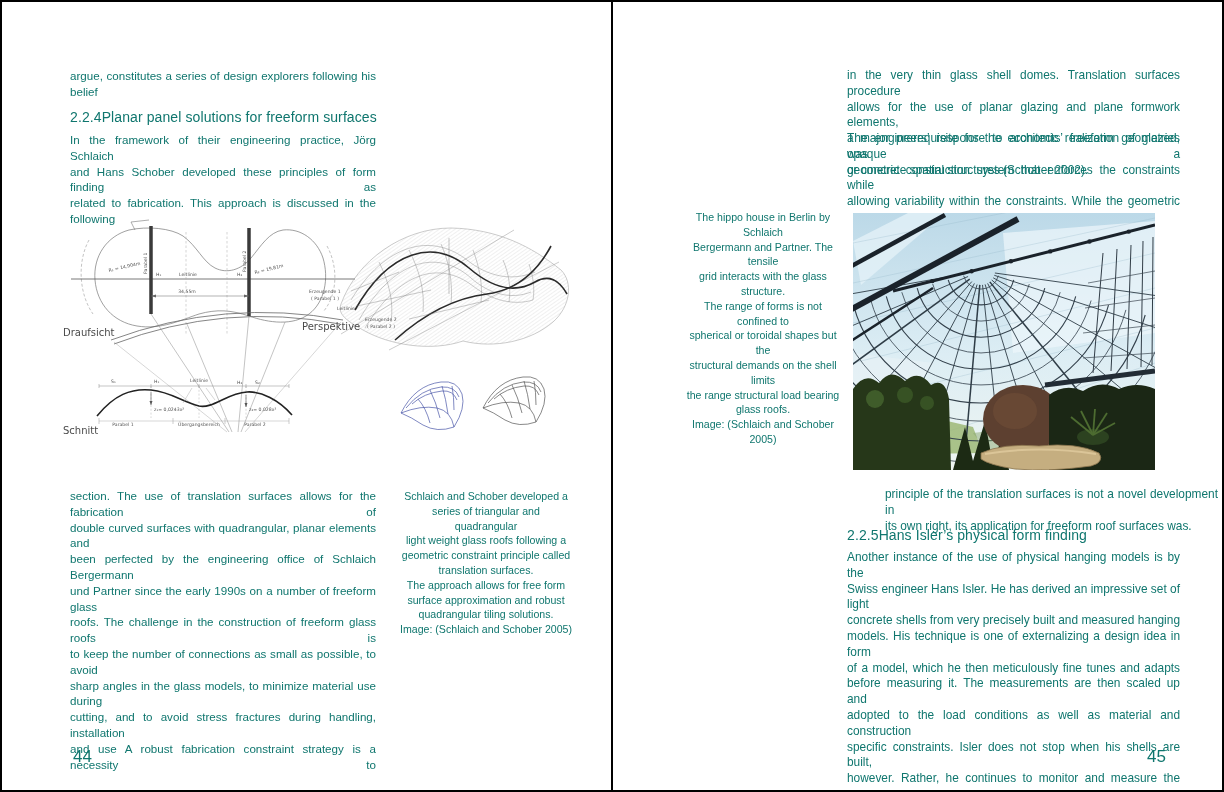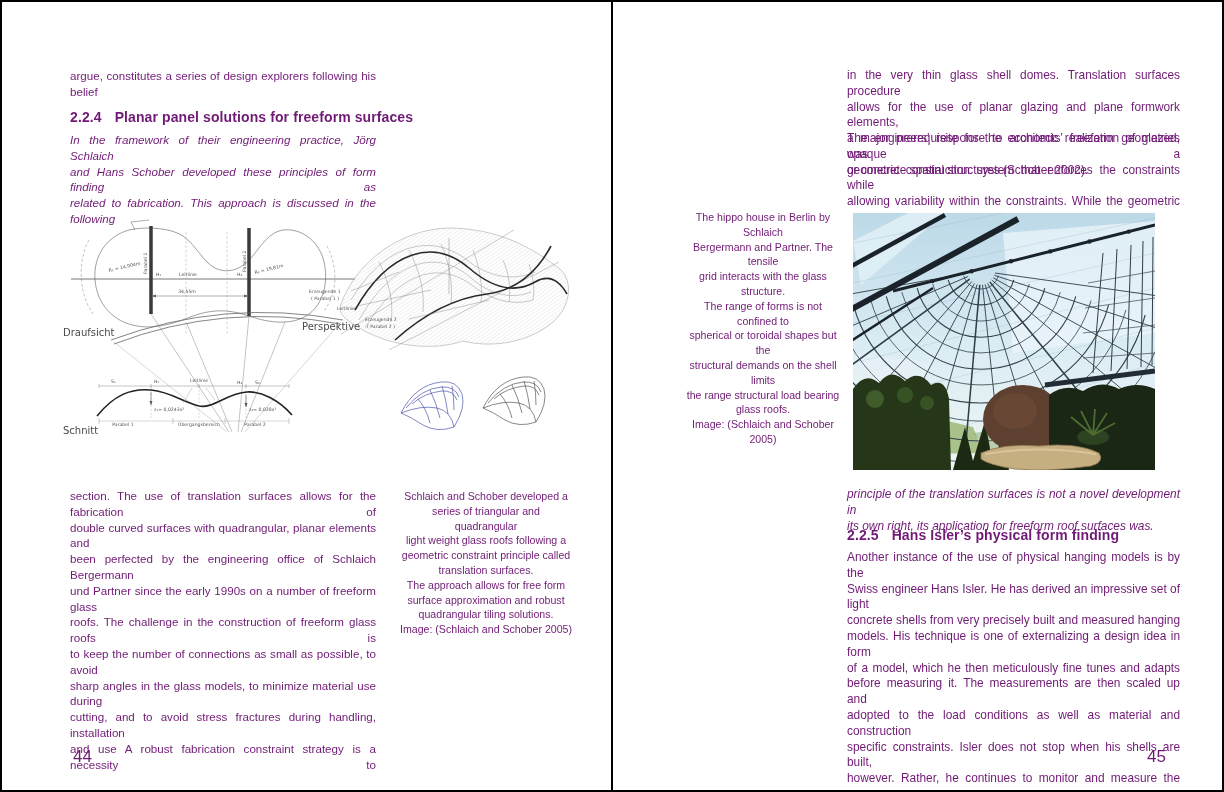--- a/index.html
+++ b/index.html
@@ -1,26 +1,26 @@
 <!DOCTYPE html>
 <html><head>
 <meta charset="utf-8">
 <style>
   html,body { margin:0; padding:0; background:#ffffff; }
   .sheet {
     position:relative; width:1224px; height:792px; background:#fff;
     border:2px solid #000; box-sizing:border-box; overflow:hidden;
-    font-family:"Liberation Sans","DejaVu Sans",sans-serif; color:#701a75;
+    font-family:"Liberation Sans","DejaVu Sans",sans-serif; color:#0f766e;
   }
   .divider { position:absolute; left:609px; top:0; width:2px; height:792px; background:#000; }
   .body-text { position:absolute; font-size:11.6px; line-height:15.8px; }
   .body-text.rp { font-size:11.9px; }
   .ln-just { text-align:justify; text-align-last:justify; }
   .ln-end  { text-align:left; }
-  .heading { position:absolute; font-weight:bold; font-size:14px; letter-spacing:.1px; display:flex; gap:13px; white-space:nowrap; }
+  .heading { position:absolute; font-weight:normal; font-size:14px; letter-spacing:.1px; display:flex; white-space:nowrap; }
   .caption { position:absolute; font-size:10.6px; line-height:14.8px; white-space:pre-line;text-align:center; }
   .pagenum { position:absolute; font-size:17px; }
   .figsvg, .photosvg { position:absolute; }
   svg text { font-family:"DejaVu Sans",sans-serif; fill:#4a4a4a; }
   svg text.tiny { font-size:4.6px; fill:#555; }
   svg text.viewlbl { font-size:10px; fill:#4a4a4a; }
 </style>
 </head>
 <body>
 
@@ -30,21 +30,21 @@
   <div>
     <div class="body-text" style="left:68px; top:66px; width:306px;">
         <div class="ln-just">argue, constitutes a series of design explorers following his belief</div>
       </div>
 
     <div class="heading" style="left:68px; top:107px;">
       <span>2.2.4</span>
       <span>Planar panel solutions for freeform surfaces</span>
     </div>
 
-    <div class="body-text" style="left:68px; top:130px; width:306px;font-style:italic;">
+    <div class="body-text" style="left:68px; top:130px; width:306px;">
         <div class="ln-just">In the framework of their engineering practice, Jörg Schlaich</div>
         <div class="ln-just">and Hans Schober developed these principles of form finding as</div>
         <div class="ln-just">related to fabrication. This approach is discussed in the following</div>
       </div>
 
     <svg class="figsvg" style="left:57px; top:200px;" width="525" height="245" viewBox="0 0 525 245">
       <defs>
         <pattern id="hatch" width="3" height="3" patternTransform="rotate(55)" patternUnits="userSpaceOnUse">
           <line x1="0" y1="0" x2="0" y2="3" stroke="#a8a8a8" stroke-width="0.35"></line>
         </pattern>
@@ -321,21 +321,21 @@
             <line x1="240" y1="222" x2="228" y2="198"></line>
           <line x1="240" y1="222" x2="242" y2="196"></line>
             <line x1="240" y1="222" x2="254" y2="200"></line>
           <line x1="240" y1="222" x2="262" y2="210"></line>
         </g>
         <path d="M128,240 Q150,230 186,233 Q224,229 246,240 Q252,249 238,253 Q196,259 162,256 Q136,252 128,246 Z" fill="#c5ae80" stroke="#8a744c" stroke-width="0.8"></path>
         <path d="M132,241 Q185,232 243,241" fill="none" stroke="#e0cb9d" stroke-width="2" opacity="0.8"></path>
       </g>
     </svg>
 
-    <div class="body-text rp" style="left:845px; top:485px; width:333px;font-style:italic;">
+    <div class="body-text rp" style="left:883px; top:485px; width:333px;">
         <div class="ln-just">principle of the translation surfaces is not a novel development in</div>
         <div class="ln-end">its own right, its application for freeform roof surfaces was.</div>
       </div>
 
     <div class="heading" style="left:845px; top:525px;">
       <span>2.2.5</span>
       <span>Hans Isler’s physical form finding</span>
     </div>
 
     <div class="body-text rp" style="left:845px; top:548px; width:333px;">

